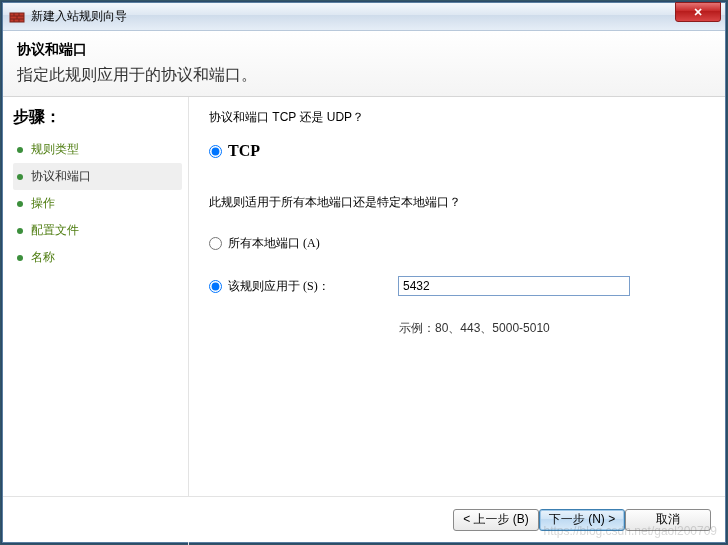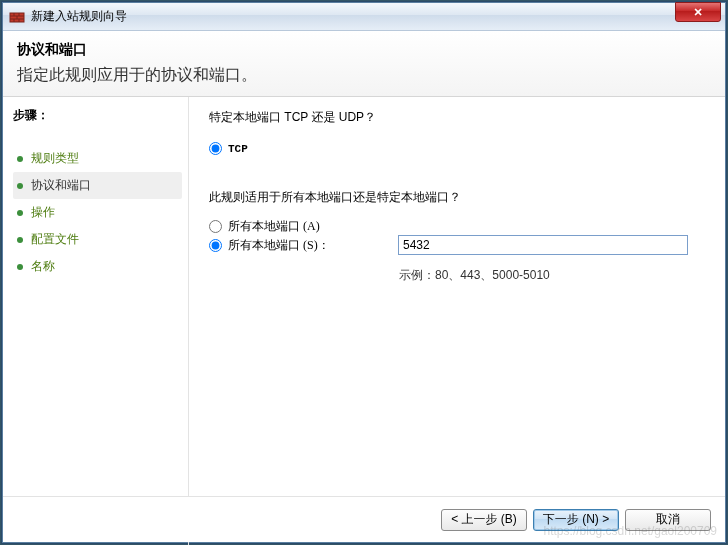--- a/index.html
+++ b/index.html
@@ -63,49 +63,49 @@
     border-right: 1px solid #e3e3e3;
     padding: 10px 6px 10px 10px;
   }
   .col-right {
     flex:1;
     padding: 12px 20px 10px 20px;
     position:relative;
     display:flex;
     flex-direction:column;
   }
-  .steps-title { font-weight:bold; margin-bottom:21px; font-size:12px; }
+  .steps-title { font-weight:bold; margin-bottom:8px; font-size:16px; }
   .step-item {
     display:flex; align-items:center;
     padding: 5px 4px;
     font-size:12px;
     border-radius:2px;
     cursor:default;
   }
   .step-item.link { color:#4d7c0f; }
   .step-item.active { background:#efefef; color:#333; }
   .step-item .dot {
     width:6px; height:6px; border-radius:50%;
     background:#3c8f3c;
     margin-right:8px;
     flex-shrink:0;
   }
   
   .question { margin-bottom:12px; }
   .radio-row { display:flex; align-items:center; margin:4px 0 4px 0; }
   .radio-row input { margin:0 6px 0 0; }
-  .radio-row label { font-weight:bold; font-family: Liberation Mono, monospace; font-size:11px; }
+  .radio-row label { font-weight:bold; font-family: Liberation Serif, serif; font-size:16px; }
   .radio-row.cn label { font-weight:normal; font-family:"Microsoft YaHei","SimSun"; font-size:12px; }
   .spacer1 { height: 30px; }
   .port-row {
-    display:flex; align-items:center; margin:0 0;
+    display:flex; align-items:center; margin:12px 0;
   }
   .port-row .lbl { width: 170px; }
   .port-input {
-    width: 290px;
+    width: 232px;
     height: 20px;
     border:1px solid #7a9ecb;
     padding: 2px 4px;
     font-size:12px;
     font-family: Tahoma, sans-serif;
     outline: none;
   }
   .example { margin-left: 190px; margin-top:12px; color:#333; font-size:12px; font-family: "SimSun", sans-serif;}
   .flex-fill { flex:1; }
   .learn-link {
@@ -118,21 +118,21 @@
   
   .footer {
     position:absolute;
     left:0; right:0; bottom:0;
     height: 46px;
     border-top: 1px solid #e3e3e3;
     display:flex;
     align-items:center;
     justify-content:flex-end;
     padding: 0 14px;
-    gap: 6px;
+    gap: 0;
     background:#fff;
   }
   .btn {
     min-width: 86px;
     height: 22px;
     font-size:12px;
     border:1px solid #8a8a8a;
     background: linear-gradient(#fdfdfd,#e9e9e9);
     border-radius:3px;
     display:inline-flex; align-items:center; justify-content:center;
@@ -205,38 +205,38 @@
         <span>配置文件</span>
       </div>
       <div class="step-item link">
         <span class="dot"></span>
         <span>名称</span>
       </div>
     </div>
 
     <div class="col-right">
 
-      <div class="question">特定本地端口 TCP 还是 UDP？</div>
+      <div class="question">协议和端口 TCP 还是 UDP？</div>
 
       <div class="radio-row">
         <input type="radio" name="proto" id="r-tcp" checked="" style="">
         <label for="r-tcp">TCP</label>
       </div>
 
       <div class="spacer1"></div>
 
       <div class="question">此规则适用于所有本地端口还是特定本地端口？</div>
 
       <div class="radio-row cn port-row">
         <input type="radio" name="portsel" id="r-all" style="">
         <label class="lbl" for="r-all">所有本地端口 (A)</label>
       </div>
       <div class="radio-row cn port-row">
         <input type="radio" name="portsel" id="r-spec" checked="" style="">
-        <label class="lbl" for="r-spec">所有本地端口 (S)：</label>
+        <label class="lbl" for="r-spec">该规则应用于 (S)：</label>
         <input type="text" class="port-input" value="5432" style="">
       </div>
       <div class="example">示例：80、443、5000-5010</div>
 
       <div class="flex-fill"></div>
 
       <a class="learn-link" href="#">了解协议和端口的详细信息</a>
     </div>
   </div>
 

